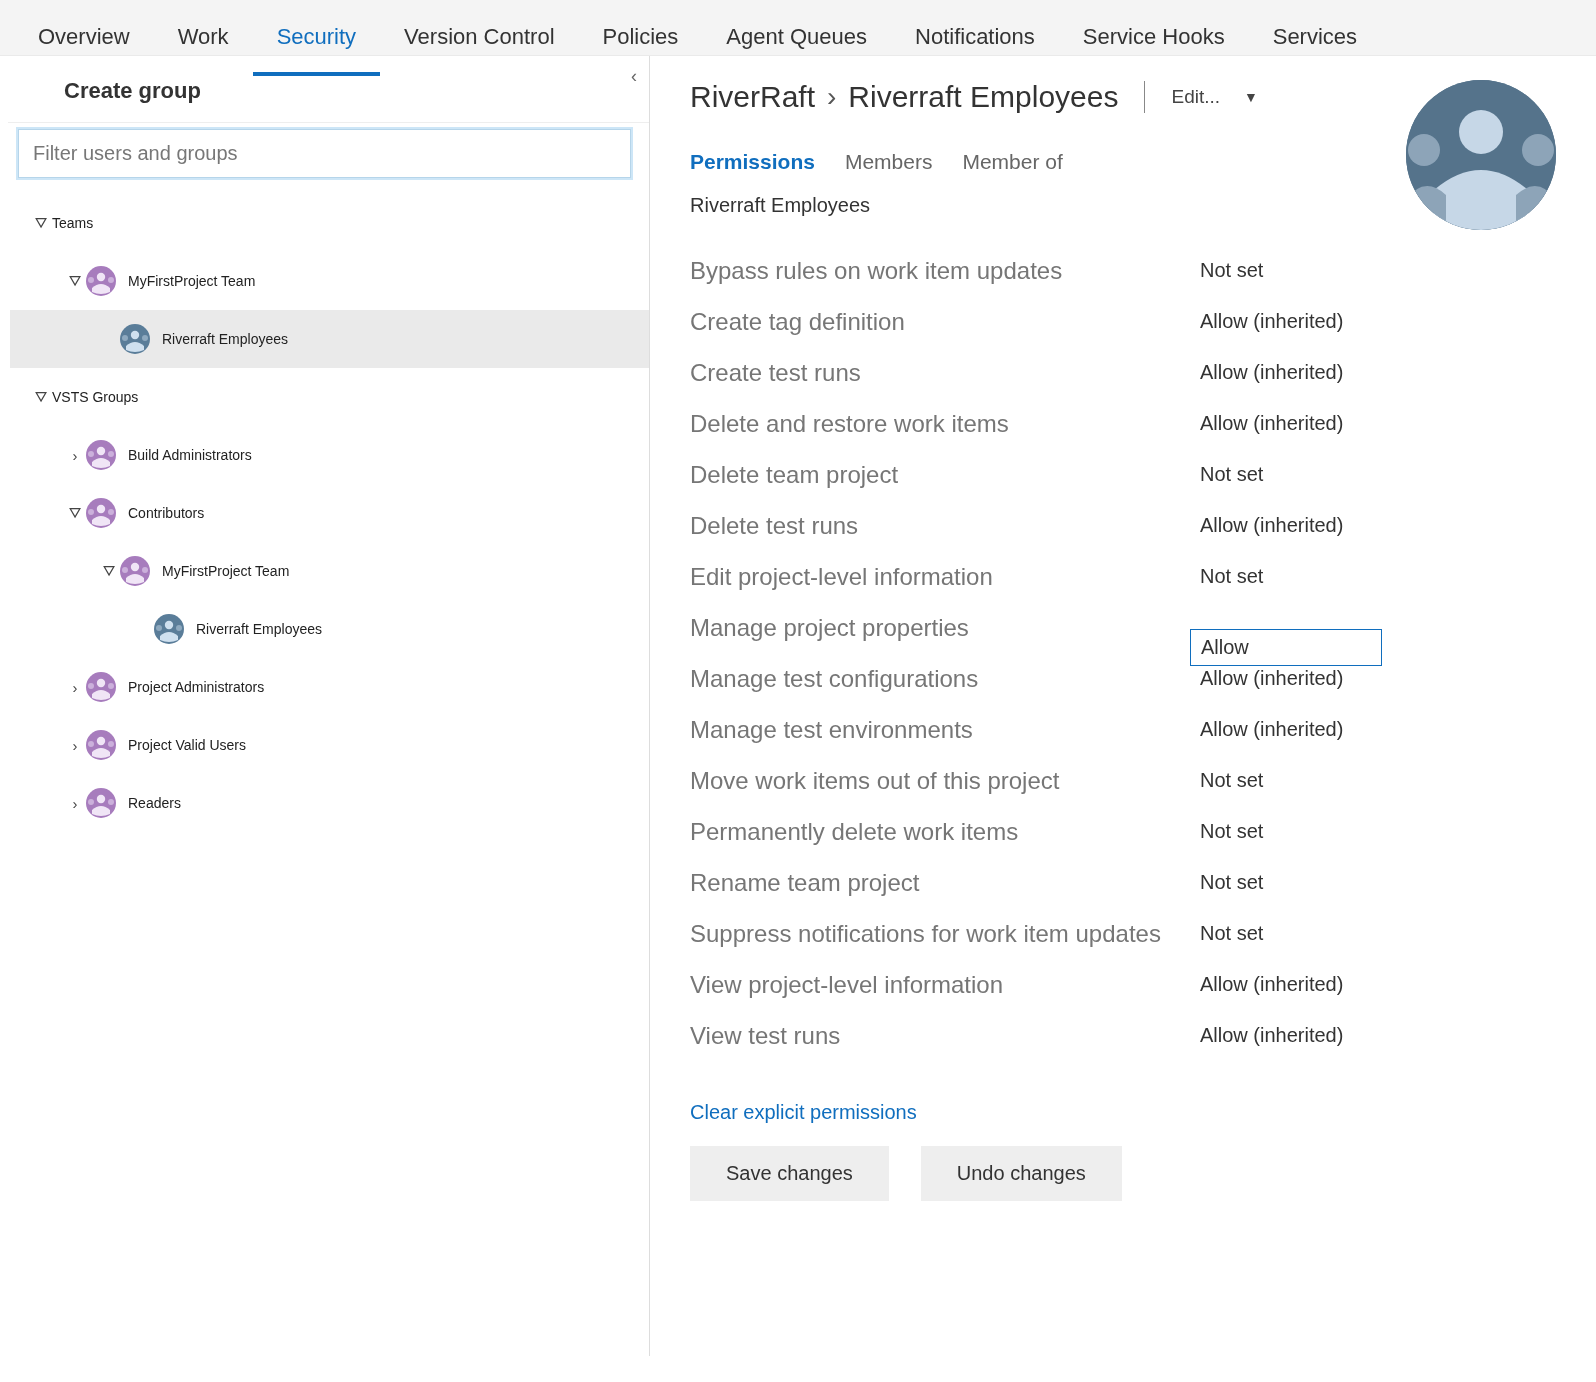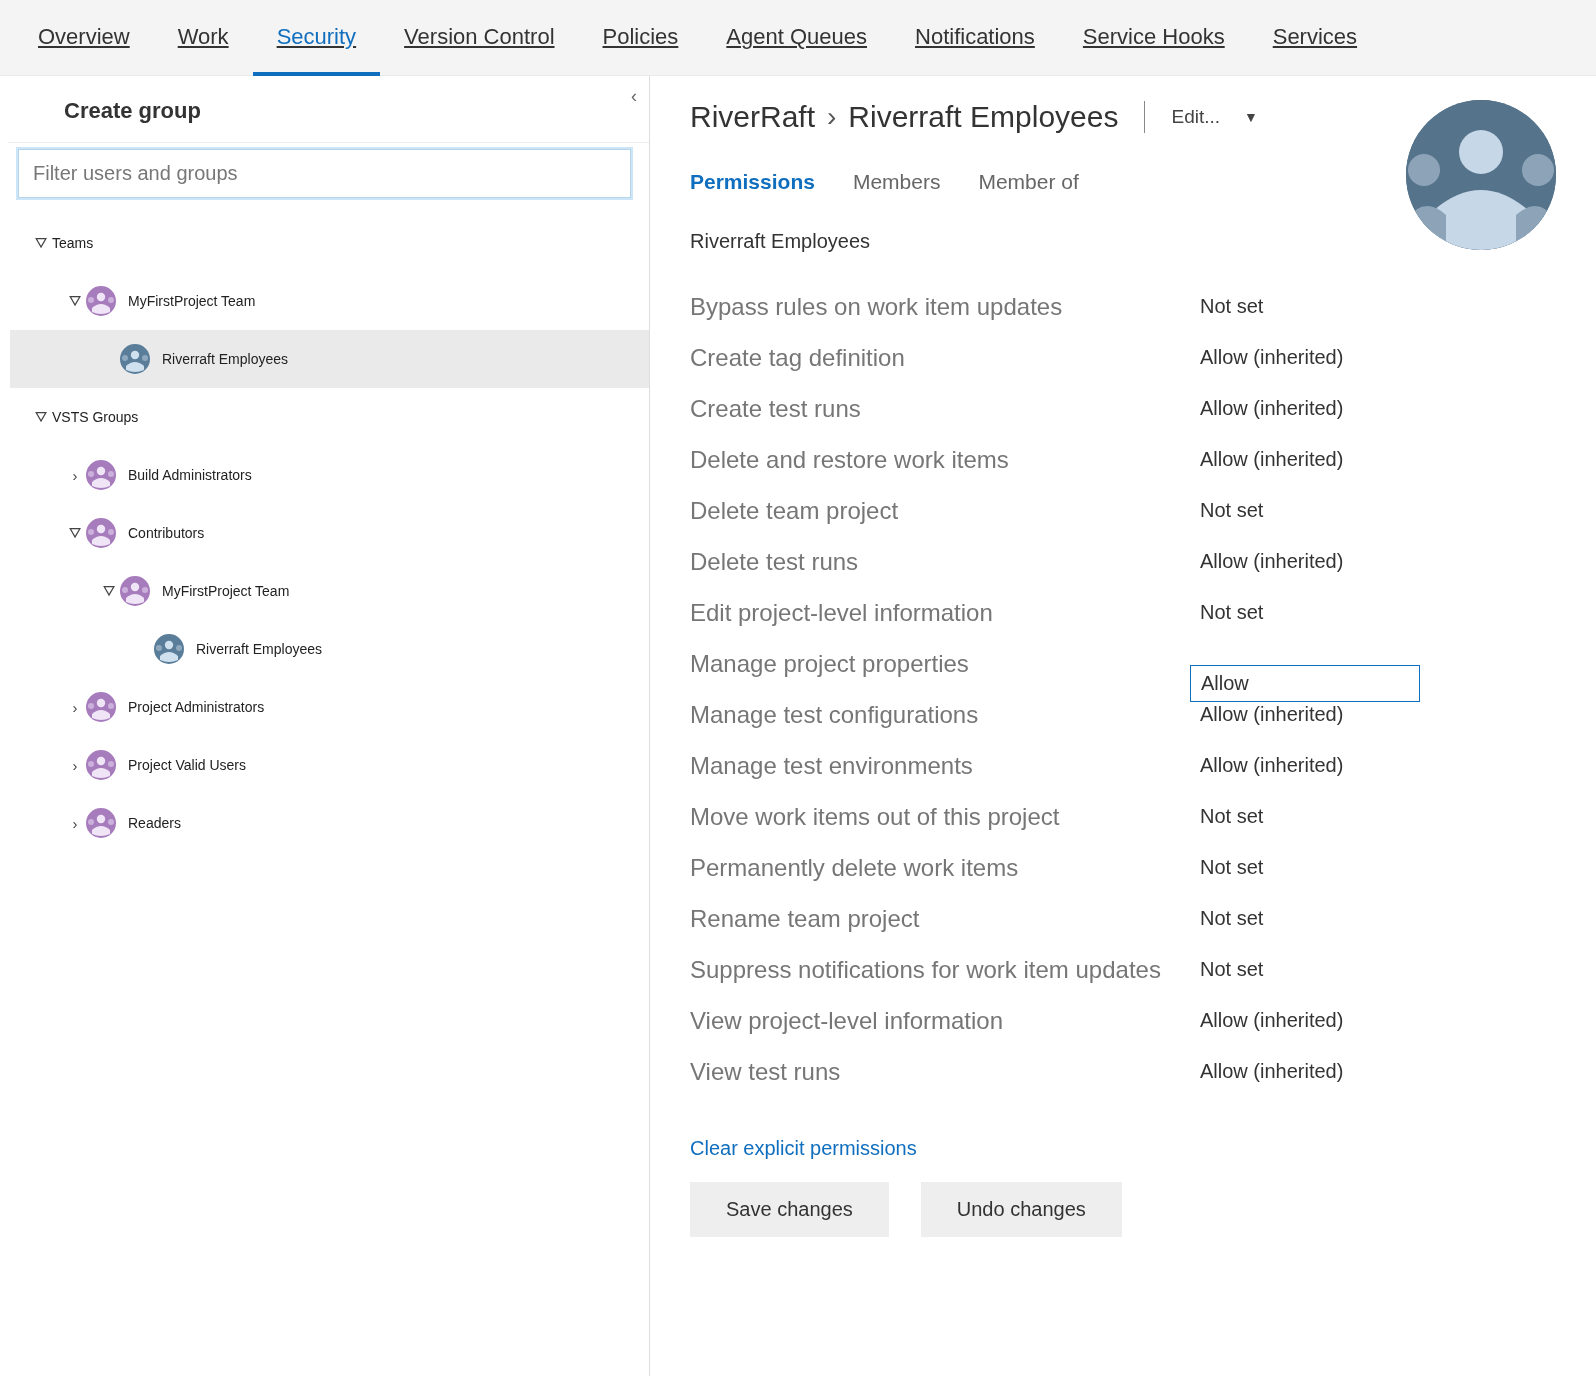--- a/index.html
+++ b/index.html
@@ -8,23 +8,22 @@
     font-size: 19px;
     color: #333;
     background: #fff;
     width: 1596px;
   }
   .topbar {
     display: flex;
     background: #f4f4f4;
     border-bottom: 1px solid #eaeaea;
     padding: 0 14px;
-    height: 76px;
+    height: 56px;
     align-items: stretch;
-    text-decoration: underline;
   }
   .topbar .tab {
     padding: 24px 24px 0 24px;
     color: #333;
     font-size: 22px;
     cursor: pointer;
     height: 76px;
     display: flex;
     align-items: flex-start;
   }
@@ -136,22 +135,22 @@
     top: 24px;
     right: 40px;
     width: 150px;
     height: 150px;
     border-radius: 50%;
     overflow: hidden;
     background: #55738b;
   }
   .subtabs {
     display: flex;
-    gap: 38px;
-    margin-bottom: 36px;
+    gap: 30px;
+    margin-bottom: 20px;
   }
   .subtabs .st {
     font-size: 21px;
     color: #666;
     cursor: pointer;
   }
   .subtabs .st.active { color: #106ebe; font-weight: 600; }
   .group-name {
     font-size: 20px;
     color: #333;
@@ -167,21 +166,21 @@
     font-size: 24px;
     color: #767676;
   }
   .perm-value {
     font-size: 20px;
     color: #333;
     padding: 6px 10px;
   }
   .perm-value.editing {
     border: 1px solid #106ebe;
-    width: 230px;
+    width: 192px;
     margin-top: 40px;
   }
   .clear-link {
     color: #106ebe;
     font-size: 20px;
     margin-top: 40px;
     margin-bottom: 22px;
     cursor: pointer;
   }
   .btn-row { display: flex; gap: 32px; }

